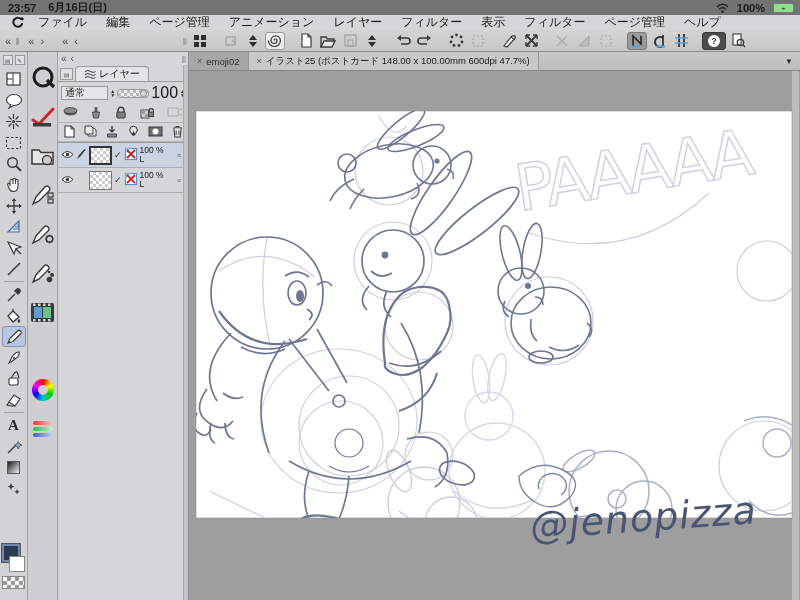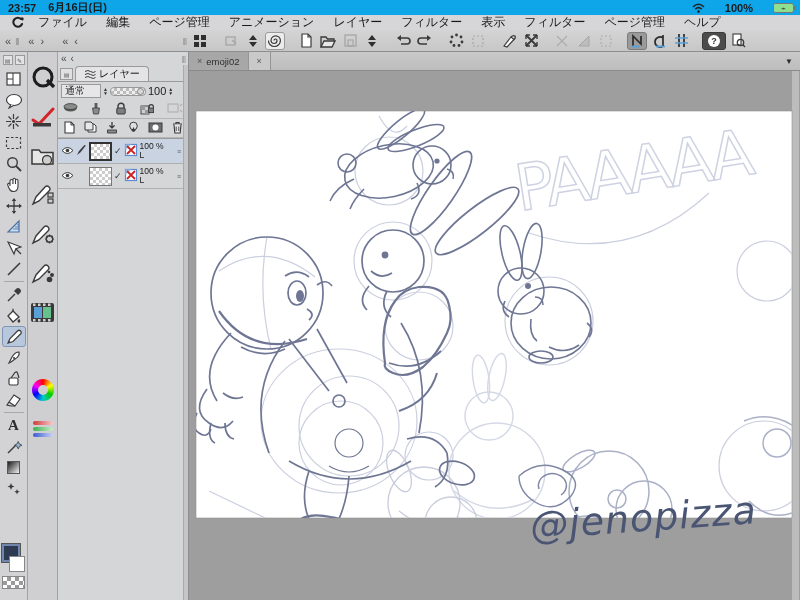--- a/index.html
+++ b/index.html
@@ -1,24 +1,24 @@
 <!DOCTYPE html>
 <html><head>
 <meta charset="utf-8">
 <style>
   * { margin:0; padding:0; box-sizing:border-box; }
   html,body { width:800px; height:600px; overflow:hidden; }
   body { font-family:"Liberation Sans","DejaVu Sans",sans-serif; background:#d6d6d8; position:relative; color:#1a1a1a; }
 
   
-  .statusbar { position:absolute; left:0; top:0; width:800px; height:15px; background:#0ea5e9;
+  .statusbar { position:absolute; left:0; top:0; width:800px; height:15px; background:#737373;
     display:flex; align-items:center; font-size:11px; font-weight:bold; }
   .sb-time { margin-left:8px; }
   .sb-date { margin-left:12px; }
-  .sb-right { margin-left:auto; display:flex; align-items:center; gap:20px; margin-right:6px; }
+  .sb-right { margin-left:auto; display:flex; align-items:center; gap:8px; margin-right:6px; }
   .battery { width:21px; height:10px; border:1px solid #777; border-radius:2.5px; background:#8fdf90; position:relative; }
   .battery:after { content:""; position:absolute; right:-3px; top:2.5px; width:2px; height:4px; background:#777; border-radius:0 1px 1px 0; }
   .bolt { position:absolute; left:7px; top:0.5px; font-size:8px; color:#2c2c2c; }
 
   
   .menubar { position:absolute; left:0; top:15px; width:800px; height:15px; background:#d6d6d8;
     display:flex; align-items:center; font-size:12px; }
   .menubar span.mi { margin-right:19px; white-space:nowrap; }
   .app-logo { margin:0 14px 0 10px; display:flex; }
 
@@ -518,31 +518,31 @@
     <div class="lp-tabs">
       <span class="lp-menu-btn">▤</span>
       <span class="lp-tab">
         <svg width="12" height="10" viewBox="0 0 12 10">
             <path d="M1,2.5 q3,-2 5.5,0 q3,2 5,0 M1,5.5 q3,-2 5.5,0 q3,2 5,0 M1,8.5 q3,-2 5.5,0 q3,2 5,0" fill="none" stroke="#3a3a3a" stroke-width="1"></path>
           </svg>
         <span>レイヤー</span>
       </span>
     </div>
     <div class="lp-row">
-      <span class="combo" style="width:40px">
+      <span class="combo" style="width:52px">
           <span>通常</span>
         </span>
       <span class="stepper">
           <span>▲</span>
           <span>▼</span>
         </span>
       <span class="slider">
           <i></i>
         </span>
-      <span style="font-size:11px">100</span>
+      <span style="font-size:16px">100</span>
       <span class="stepper">
           <span>▲</span>
           <span>▼</span>
         </span>
     </div>
     <div class="lp-icons">
       <span><svg width="15" height="11" viewBox="0 0 15 11">
             <ellipse cx="7.5" cy="5" rx="6.5" ry="3.4" fill="#5a5a5a"></ellipse>
             <ellipse cx="7.5" cy="3.6" rx="6.5" ry="3" fill="#8a8a8a" stroke="#3a3a3a" stroke-width="0.8"></ellipse>
           </svg></span>
@@ -643,20 +643,21 @@
   </div>
 
   <div class="workspace">
     <div class="tabbar">
       <span class="tab inactive">
         <span class="x">×</span>
         <span>emoji02</span>
       </span>
       <span class="tab active">
         <span class="x">×</span>
+        <span>イラスト25 (ポストカード 148.00 x 100.00mm 600dpi 47.7%)</span>
       </span>
       <span class="tab-list-btn">▼</span>
     </div>
 
     <div class="canvas-area">
       <svg width="610" height="529" viewBox="0 0 610 529">
         <defs>
             <clipPath id="cv">
               <rect x="7" y="40" width="596" height="407"></rect>
             </clipPath>

